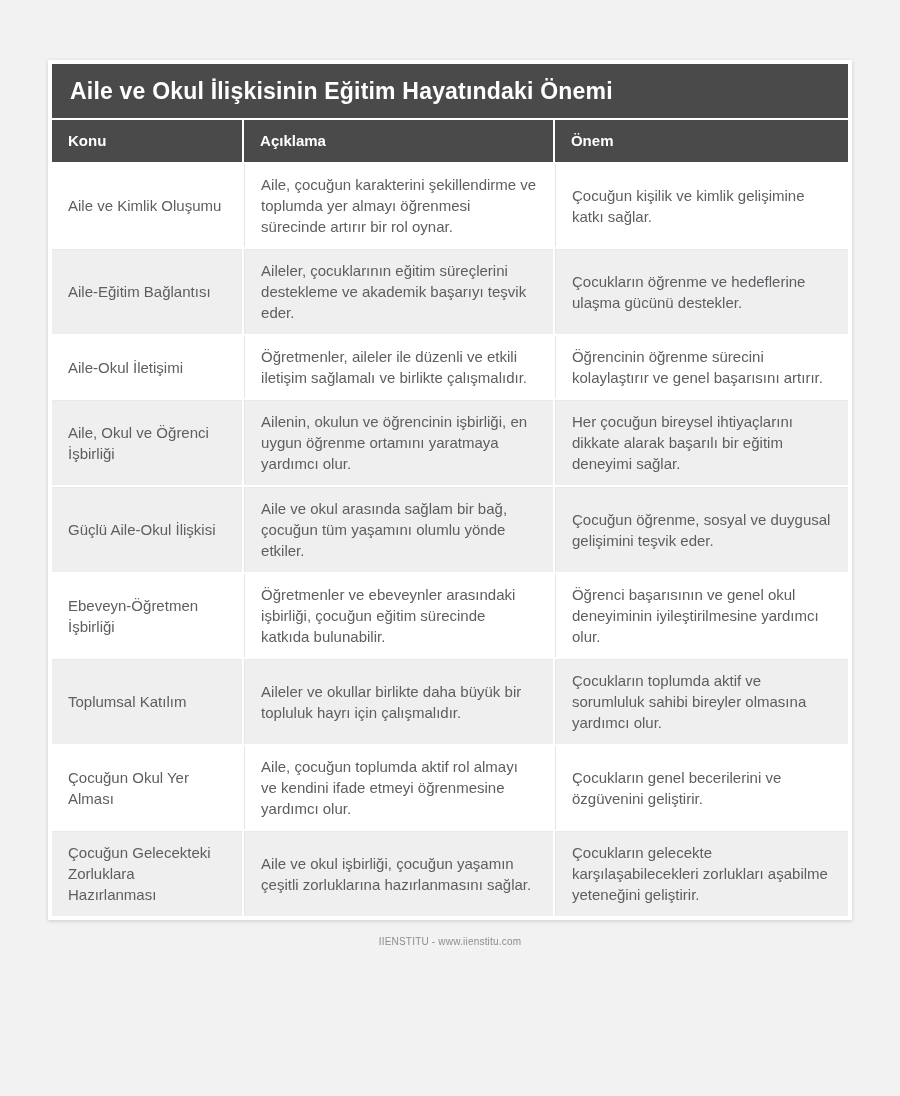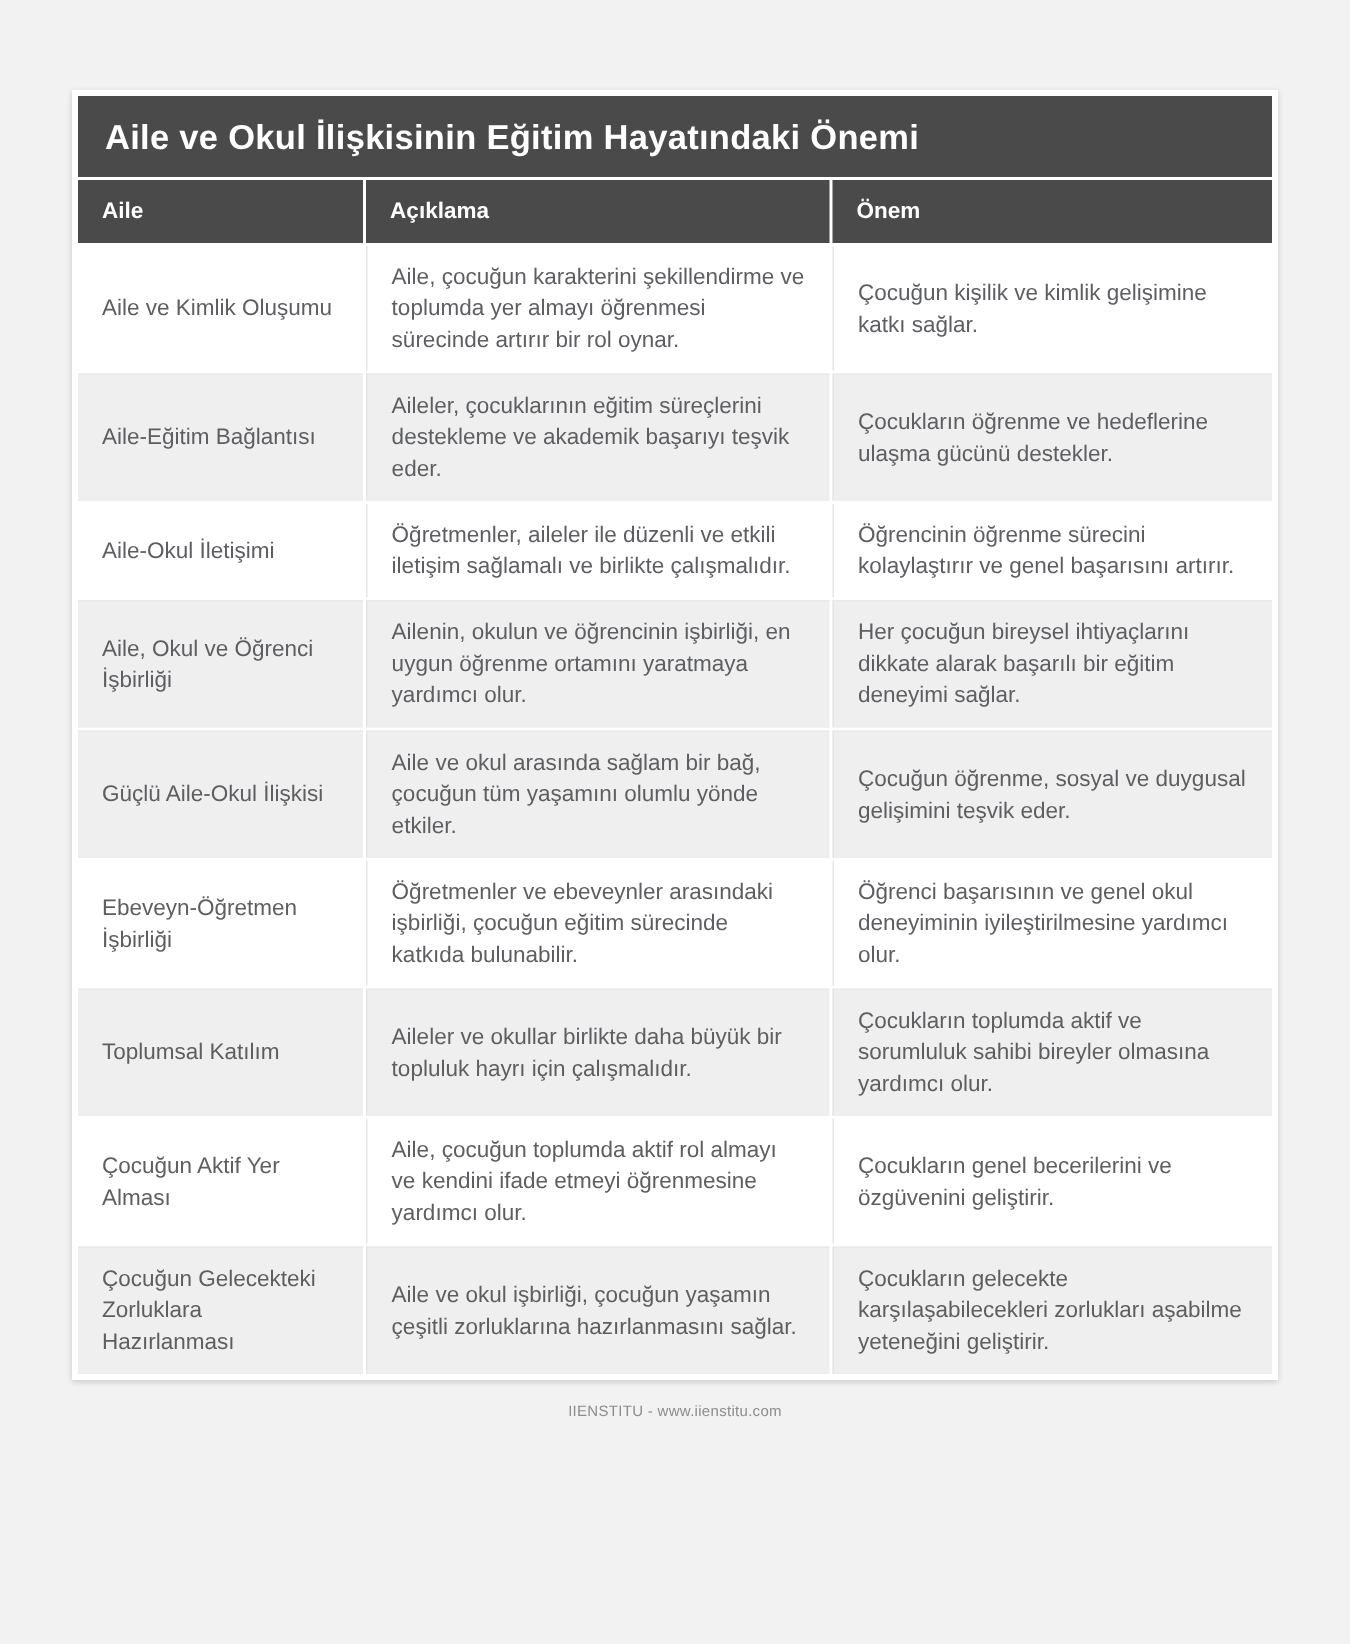--- a/index.html
+++ b/index.html
@@ -88,21 +88,21 @@
 </style>
 </head>
 <body>
 
 <div class="card">
   <div class="title-bar">Aile ve Okul İlişkisinin Eğitim Hayatındaki Önemi</div>
 
   <table class="main-table">
     <thead>
       <tr>
-        <th class="col-konu">Aile</th>
+        <th class="col-konu">Konu</th>
         <th class="col-acik">Açıklama</th>
         <th class="col-onem">Önem</th>
       </tr>
     </thead>
     <tbody>
         <tr>
           <td>Aile ve Kimlik Oluşumu</td>
           <td>Aile, çocuğun karakterini şekillendirme ve toplumda yer almayı öğrenmesi sürecinde artırır bir rol oynar.</td>
           <td>Çocuğun kişilik ve kimlik gelişimine katkı sağlar.</td>
         </tr>
@@ -130,21 +130,21 @@
           <td>Ebeveyn-Öğretmen İşbirliği</td>
           <td>Öğretmenler ve ebeveynler arasındaki işbirliği, çocuğun eğitim sürecinde katkıda bulunabilir.</td>
           <td>Öğrenci başarısının ve genel okul deneyiminin iyileştirilmesine yardımcı olur.</td>
         </tr>
         <tr class="alt">
           <td>Toplumsal Katılım</td>
           <td>Aileler ve okullar birlikte daha büyük bir topluluk hayrı için çalışmalıdır.</td>
           <td>Çocukların toplumda aktif ve sorumluluk sahibi bireyler olmasına yardımcı olur.</td>
         </tr>
         <tr>
-          <td>Çocuğun Aktif Yer Alması</td>
+          <td>Çocuğun Okul Yer Alması</td>
           <td>Aile, çocuğun toplumda aktif rol almayı ve kendini ifade etmeyi öğrenmesine yardımcı olur.</td>
           <td>Çocukların genel becerilerini ve özgüvenini geliştirir.</td>
         </tr>
         <tr class="alt">
           <td>Çocuğun Gelecekteki Zorluklara Hazırlanması</td>
           <td>Aile ve okul işbirliği, çocuğun yaşamın çeşitli zorluklarına hazırlanmasını sağlar.</td>
           <td>Çocukların gelecekte karşılaşabilecekleri zorlukları aşabilme yeteneğini geliştirir.</td>
         </tr>
       </tbody>
   </table>

